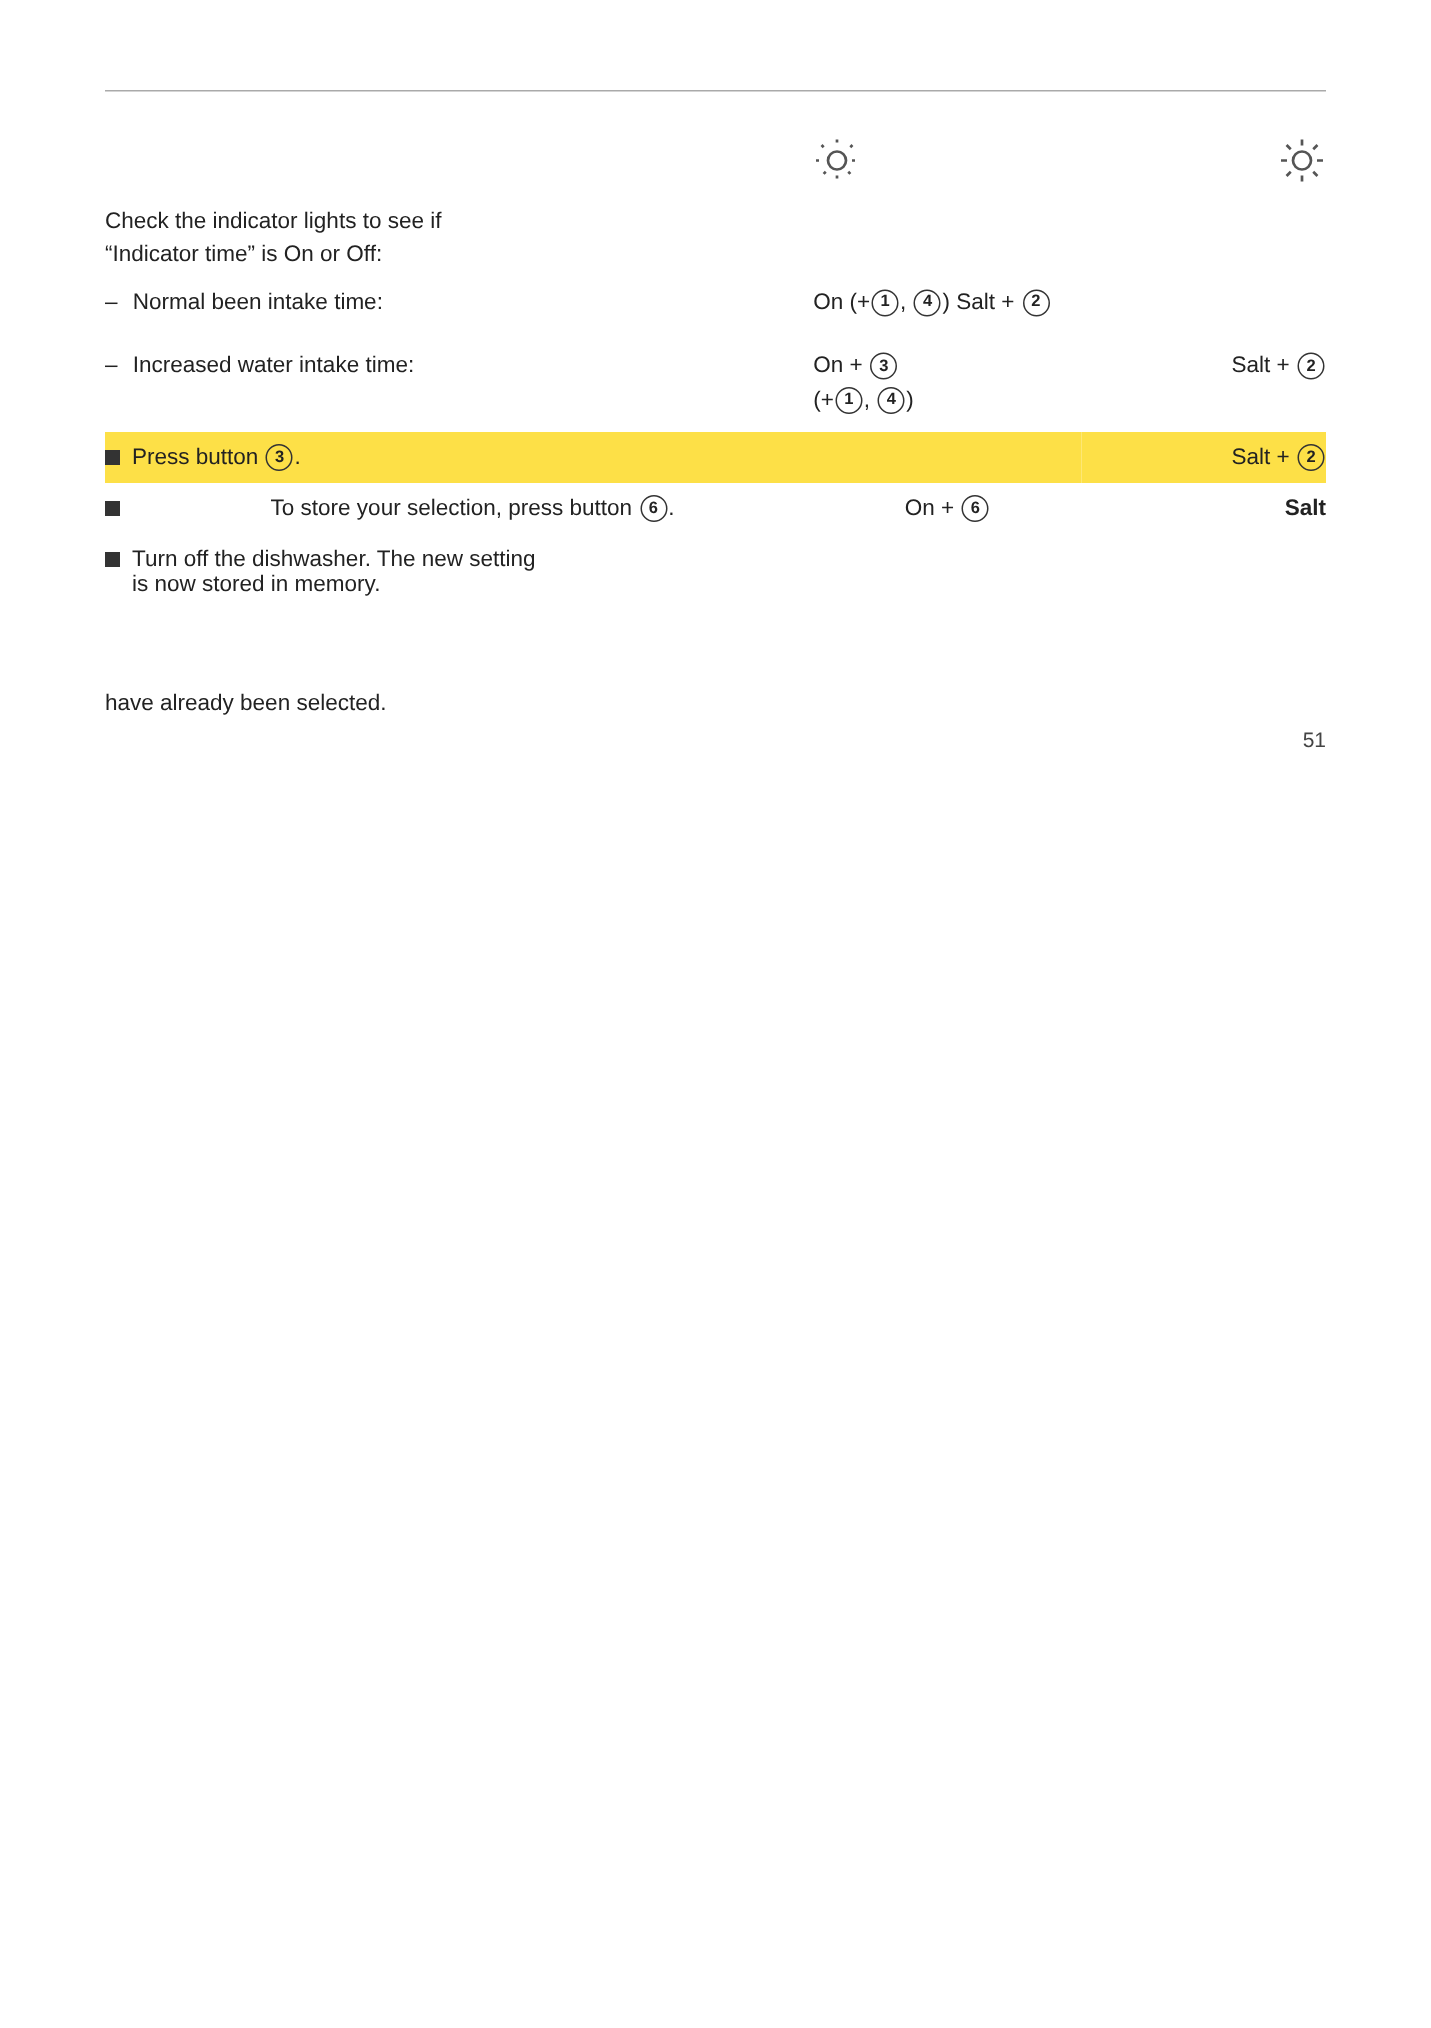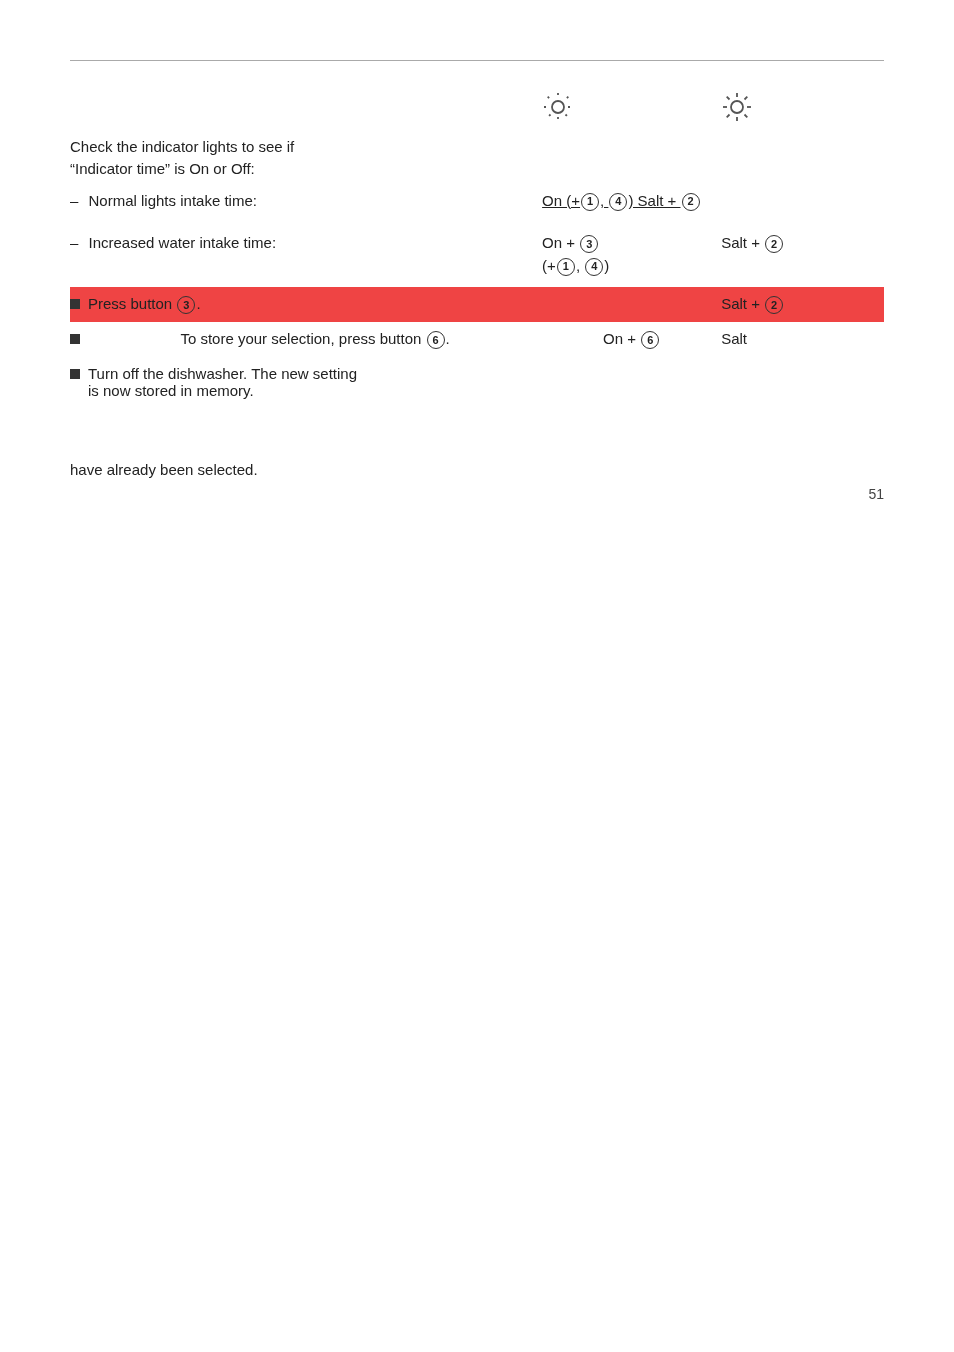--- a/index.html
+++ b/index.html
@@ -46,21 +46,21 @@
     }
 
     .col-mid {
       width: 22%;
       text-align: left;
       padding-right: 10px;
     }
 
     .col-right {
       width: 20%;
-      text-align: left;
+      text-align: right;
     }
 
     .header-row td {
       padding-bottom: 10px;
       vertical-align: bottom;
     }
 
     .section-description {
       font-size: 15px;
       line-height: 1.45;
@@ -128,21 +128,21 @@
 
     .page-number {
       position: absolute;
       bottom: 40px;
       right: 70px;
       font-size: 14px;
       color: #444;
     }
 
     .shaded-section {
-      background: #ef4444;
+      background: #fde047;
     }
   </style>
 </head>
 <body>
 
 <div class="page-container">
   <hr class="top-rule">
 
   <table class="main-table">
     <colgroup>
@@ -196,23 +196,23 @@
           <span>“Indicator time” is On or Off:</span>
         </div>
       </td>
       <td class="col-mid"></td>
       <td class="col-right"></td>
     </tr>
 
     <tr class="row-normal">
       <td class="col-left">
         <span style="margin-right:6px;">–</span>
-        <span>Normal lights intake time:</span>
-      </td>
-      <td class="col-mid" style="white-space:nowrap;text-decoration:underline;">
+        <span>Normal been intake time:</span>
+      </td>
+      <td class="col-mid" style="white-space:nowrap;">
         On (+<span class="circled">1</span>, <span class="circled">4</span>) Salt + <span class="circled">2</span>
       </td>
       <td class="col-right"></td>
     </tr>
 
     <tr class="row-increased">
       <td class="col-left">
         <span style="margin-right:6px;">–</span>
         <span>Increased water intake time:</span>
       </td>
@@ -246,21 +246,21 @@
         <div class="step-with-bullet">
           <span class="bullet"></span>
           <span class="step-text">
             To store your selection, press button <span class="circled">6</span>.
           </span>
         </div>
       </td>
       <td class="col-mid" style="padding-top:8px; padding-bottom:8px;text-align:center;">
         On + <span class="circled">6</span>
       </td>
-      <td class="col-right" style="padding-top:8px; padding-bottom:8px;">
+      <td class="col-right" style="padding-top:8px; padding-bottom:8px;font-weight:bold;">
         Salt
       </td>
     </tr>
 
 
     <tr>
       <td class="col-left" style="padding-top:8px; padding-bottom:8px;">
         <div class="step-with-bullet">
           <span class="bullet"></span>
           <span class="step-text">

